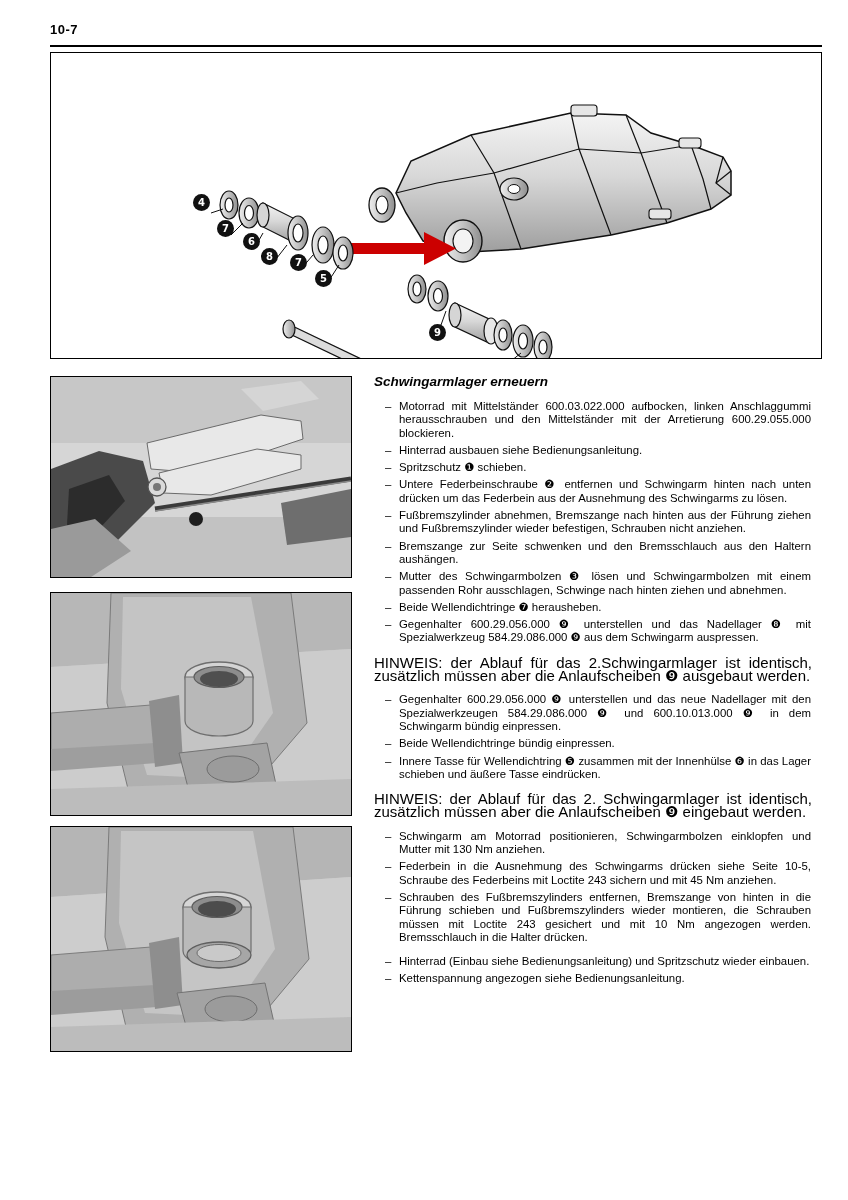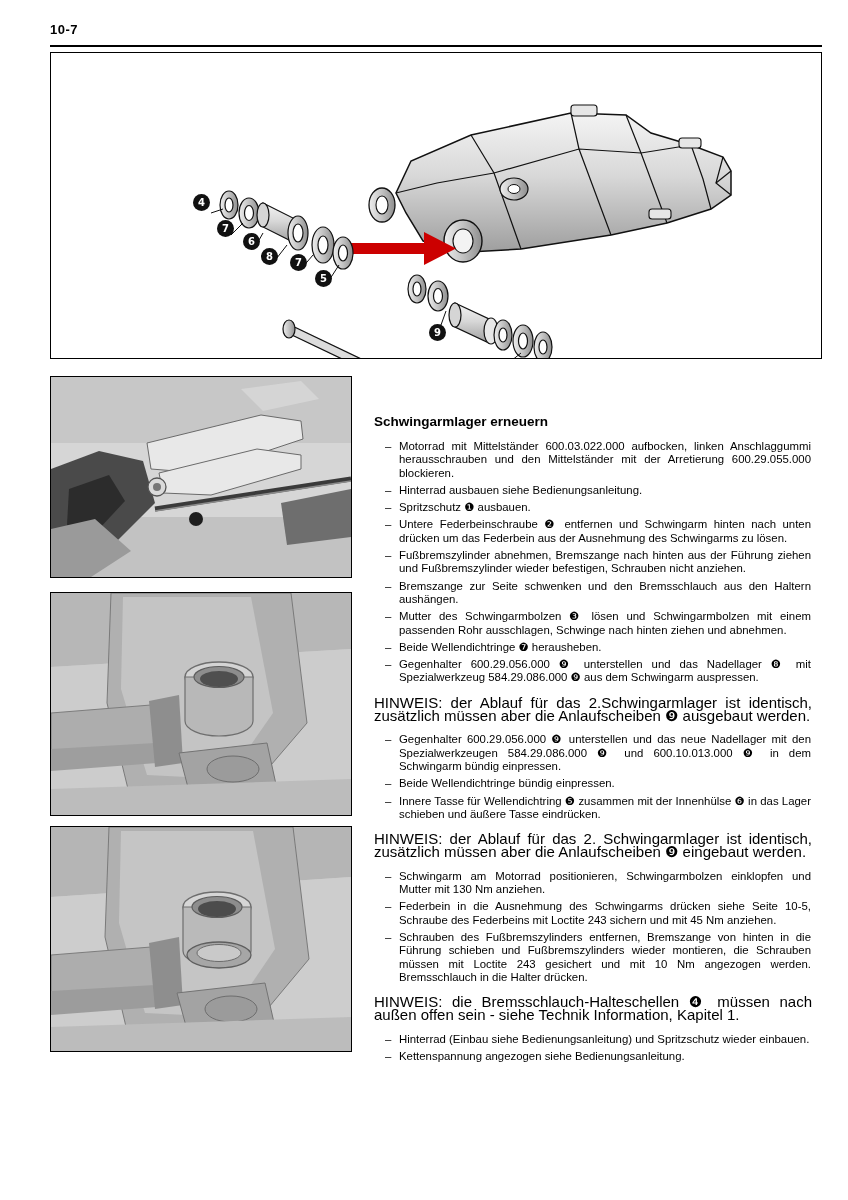--- a/index.html
+++ b/index.html
@@ -69,22 +69,22 @@
   
   .text-col {
     position: absolute;
     left: 362px;
     top: 374px;
     width: 448px;
   }
   .section-title {
     font-size: 13.5px;
     font-weight: bold;
+    font-style: italic;
     margin-bottom: 7px;
-    margin-top: 40px;
   }
   ul.steps {
     list-style: none;
     margin: 11px;
     padding: 0;
   }
   ul.steps li {
     position: relative;
     padding-left: 14px;
     font-size: 11.4px;
@@ -394,21 +394,21 @@
     
     
   </div>
 
   <div class="text-col">
     <div class="section-title">Schwingarmlager erneuern</div>
 
     <ul class="steps">
       <li>Motorrad mit Mittelständer 600.03.022.000 aufbocken, linken Anschlaggummi herausschrauben und den Mittelständer mit der Arretierung 600.29.055.000 blockieren.</li>
       <li>Hinterrad ausbauen siehe Bedienungsanleitung.</li>
-      <li>Spritzschutz ❶ ausbauen.</li>
+      <li>Spritzschutz ❶ schieben.</li>
       <li>Untere Federbeinschraube ❷ entfernen und Schwingarm hinten nach unten drücken um das Federbein aus der Ausnehmung des Schwingarms zu lösen.</li>
       <li>Fußbremszylinder abnehmen, Bremszange nach hinten aus der Führung ziehen und Fußbremszylinder wieder befestigen, Schrauben nicht anziehen.</li>
       <li>Bremszange zur Seite schwenken und den Bremsschlauch aus den Haltern aushängen.</li>
       <li>Mutter des Schwingarmbolzen ❸ lösen und Schwingarmbolzen mit einem passenden Rohr ausschlagen, Schwinge nach hinten ziehen und abnehmen.</li>
       <li>Beide Wellendichtringe ❼ herausheben.</li>
       <li>Gegenhalter 600.29.056.000 ❾ unterstellen und das Nadellager ❽ mit Spezialwerkzeug 584.29.086.000 ❾ aus dem Schwingarm auspressen.</li>
     </ul>
 
     <p class="note">HINWEIS: der Ablauf für das 2.Schwingarmlager ist identisch, zusätzlich müssen aber die Anlaufscheiben ❾ ausgebaut werden.</p>
 
@@ -419,21 +419,20 @@
     </ul>
 
     <p class="note">HINWEIS: der Ablauf für das 2. Schwingarmlager ist identisch, zusätzlich müssen aber die Anlaufscheiben ❾ eingebaut werden.</p>
 
     <ul class="steps">
       <li>Schwingarm am Motorrad positionieren, Schwingarmbolzen einklopfen und Mutter mit 130 Nm anziehen.</li>
       <li>Federbein in die Ausnehmung des Schwingarms drücken siehe Seite 10-5, Schraube des Federbeins mit Loctite 243 sichern und mit 45 Nm anziehen.</li>
       <li>Schrauben des Fußbremszylinders entfernen, Bremszange von hinten in die Führung schieben und Fußbremszylinders wieder montieren, die Schrauben müssen mit Loctite 243 gesichert und mit 10 Nm angezogen werden. Bremsschlauch in die Halter drücken.</li>
     </ul>
 
-    <p class="note">HINWEIS: die Bremsschlauch-Halteschellen ❹ müssen nach außen offen sein - siehe Technik Information, Kapitel 1.</p>
 
     <ul class="steps">
       <li>Hinterrad (Einbau siehe Bedienungsanleitung) und Spritzschutz wieder einbauen.</li>
       <li>Kettenspannung angezogen siehe Bedienungsanleitung.</li>
     </ul>
   </div>
 
 </div>
 
 </body></html>

